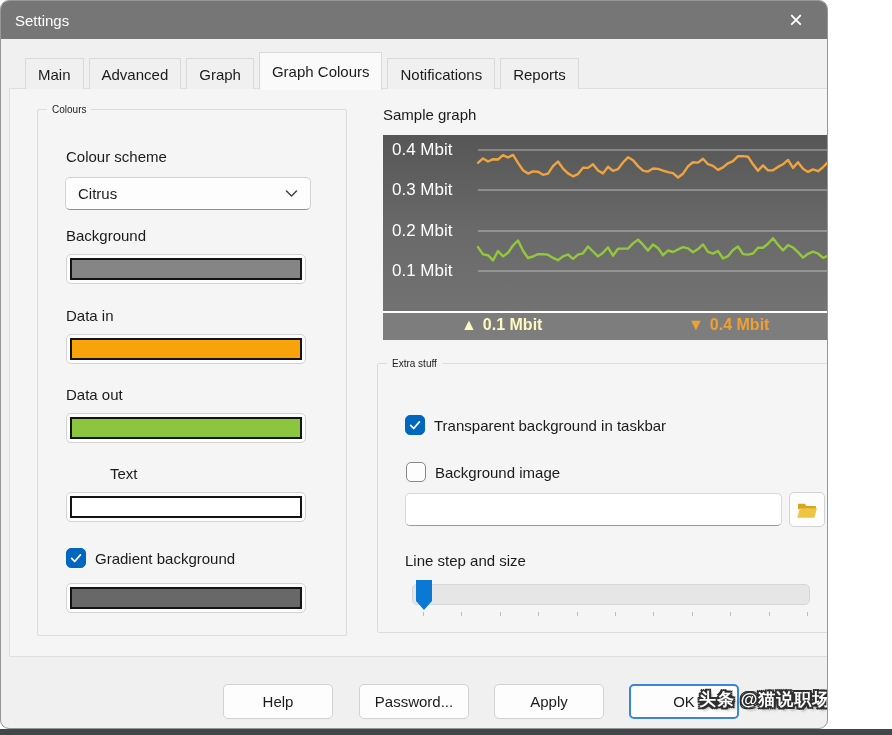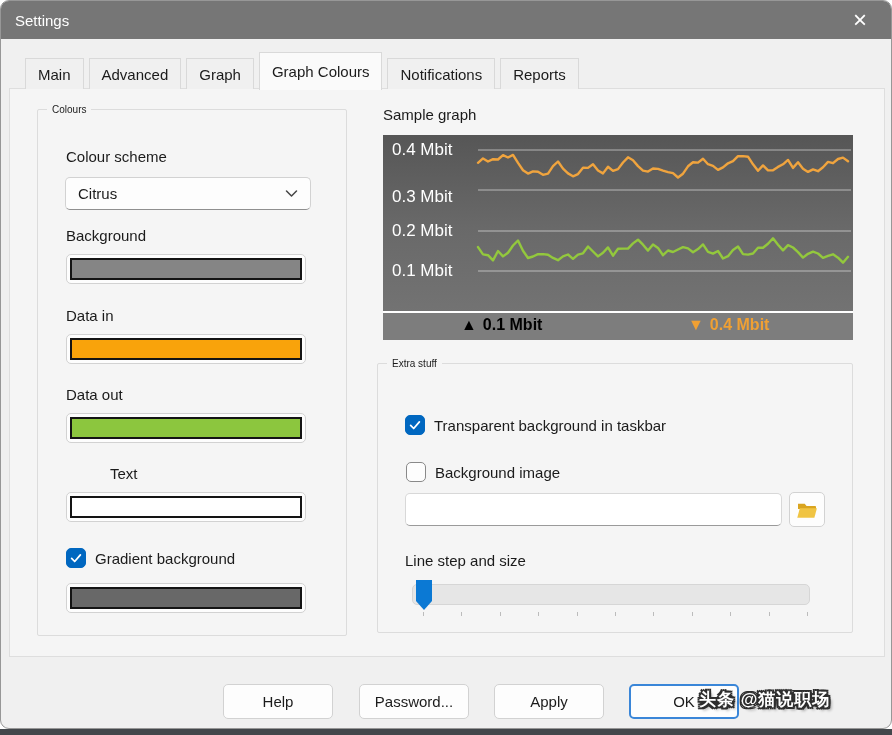--- a/index.html
+++ b/index.html
@@ -5,21 +5,21 @@
   html,body{margin:0;padding:0;}
   body{
     width:892px;height:735px;position:relative;overflow:hidden;
     background:#ffffff;
     font-family:"Liberation Sans",sans-serif;
     color:#1b1b1b;
     -webkit-font-smoothing:antialiased;
   }
   .bottom-strip{position:absolute;left:0;bottom:0;width:892px;height:6px;background:#43474b;}
   .window{
-    position:absolute;left:0;top:0;width:892px;height:729px;box-sizing:border-box;
+    position:absolute;left:0;top:0;width:828px;height:729px;box-sizing:border-box;
     background:#f0f0f0;border:1px solid #979797;border-radius:9px;overflow:hidden;
   }
   
   .titlebar{height:38px;background:#767676;display:flex;align-items:center;padding:0 14px;box-sizing:border-box;}
   .title{color:#ffffff;font-size:15px;}
   .close{margin-left:auto;color:#ffffff;font-size:24px;line-height:38px;padding:0 10px;cursor:default;font-weight:300;}
   
   .tabbar{position:absolute;left:24px;top:50px;display:flex;gap:5px;align-items:flex-end;z-index:3;}
   .tab{
     height:31px;padding:12px 12px;background:#f0f0f0;border:1px solid #d9d9d9;border-bottom:none;
@@ -175,25 +175,25 @@
     <div class="graph">
       <svg id="graph-svg" width="470" height="205">
           <line x1="95" x2="468" y1="15" y2="15" stroke="rgba(255,255,255,0.55)" stroke-width="1"></line>
           <line x1="95" x2="468" y1="55" y2="55" stroke="rgba(255,255,255,0.55)" stroke-width="1"></line>
           <line x1="95" x2="468" y1="96" y2="96" stroke="rgba(255,255,255,0.55)" stroke-width="1"></line>
           <line x1="95" x2="468" y1="136" y2="136" stroke="rgba(255,255,255,0.55)" stroke-width="1"></line>
           <polyline points="95,27.8 100,23.4 105,26.5 110,24.2 115,24.5 120,20.1 125,22.5 130,19.9 135,27.9 140,35.2 145,38.6 150,36.4 155,36.8 160,39.8 165,38.6 170,31.2 175,26.5 180,33.6 185,38.4 190,41.3 195,39.1 200,32.7 205,32.9 210,29.2 215,35.5 220,38.4 225,31.8 230,35.9 235,34.1 240,27.5 245,22.3 250,25.2 255,31.1 260,35.6 265,36.6 270,33.5 275,33.9 280,35.6 285,37.1 290,38.2 295,42.5 300,38.7 305,31.3 310,27.2 315,27.6 320,23.7 325,29.2 330,30.9 335,34.9 340,32.4 345,28.3 350,26.1 355,21.2 360,21.1 365,21.7 370,29.3 375,35.7 380,30.4 385,35.4 390,35.2 395,31.9 400,29.3 405,24.9 410,32.9 415,27.2 420,33.7 425,36.9 430,34.4 435,36.2 440,32.2 445,26.9 450,28.2 455,24.0 460,22.6 465,26.3" fill="none" stroke="#f0a43e" stroke-width="2.4" stroke-linejoin="round" stroke-linecap="round"></polyline>
           <polyline points="95,112.1 100,119.4 105,120.2 110,125.4 115,116.0 120,121.4 125,117.8 130,110.5 135,105.5 140,115.8 145,123.0 150,121.5 155,119.2 160,119.1 165,119.8 170,122.9 175,125.2 180,121.4 185,119.5 190,123.8 195,119.6 200,118.3 205,111.5 210,116.5 215,121.4 220,117.8 225,112.4 230,120.7 235,113.7 240,113.6 245,113.6 250,108.4 255,104.7 260,109.7 265,115.6 270,109.4 275,112.9 280,120.2 285,115.5 290,117.0 295,114.5 300,112.1 305,113.4 310,117.3 315,114.1 320,109.4 325,116.9 330,118.6 335,116.0 340,123.5 345,121.2 350,114.9 355,111.5 360,119.1 365,119.6 370,118.5 375,112.8 380,112.7 385,108.8 390,103.3 395,109.7 400,115.4 405,110.2 410,112.5 415,117.1 420,122.6 425,118.8 430,116.6 435,118.5 440,122.8 445,120.9 450,119.3 455,122.7 460,127.7 465,121.8" fill="none" stroke="#93c83d" stroke-width="2.4" stroke-linejoin="round" stroke-linecap="round"></polyline>
         </svg>
       <div class="gl" style="top: 3px;">0.4 Mbit</div>
-      <div class="gl" style="top: 50px;">0.3 Mbit</div>
+      <div class="gl" style="top: 43px;">0.3 Mbit</div>
       <div class="gl" style="top: 84px;">0.2 Mbit</div>
       <div class="gl" style="top: 124px;">0.1 Mbit</div>
       <div class="graph-footer">
-        <span class="gleg" style="left: 78px; color: #000000;">
+        <span class="gleg" style="left: 78px; color: #fef9c3;">
           <span class="arr">▲</span><span>0.1 Mbit</span>
         </span>
         <span class="gleg" style="left: 305px; color: rgb(240, 160, 51);">
           <span class="arr">▼</span><span>0.4 Mbit</span>
         </span>
       </div>
     </div>
 
     <div class="group" style="left:367px;top:274px;width:476px;height:270px;">
       <span class="legend">Extra stuff</span>

